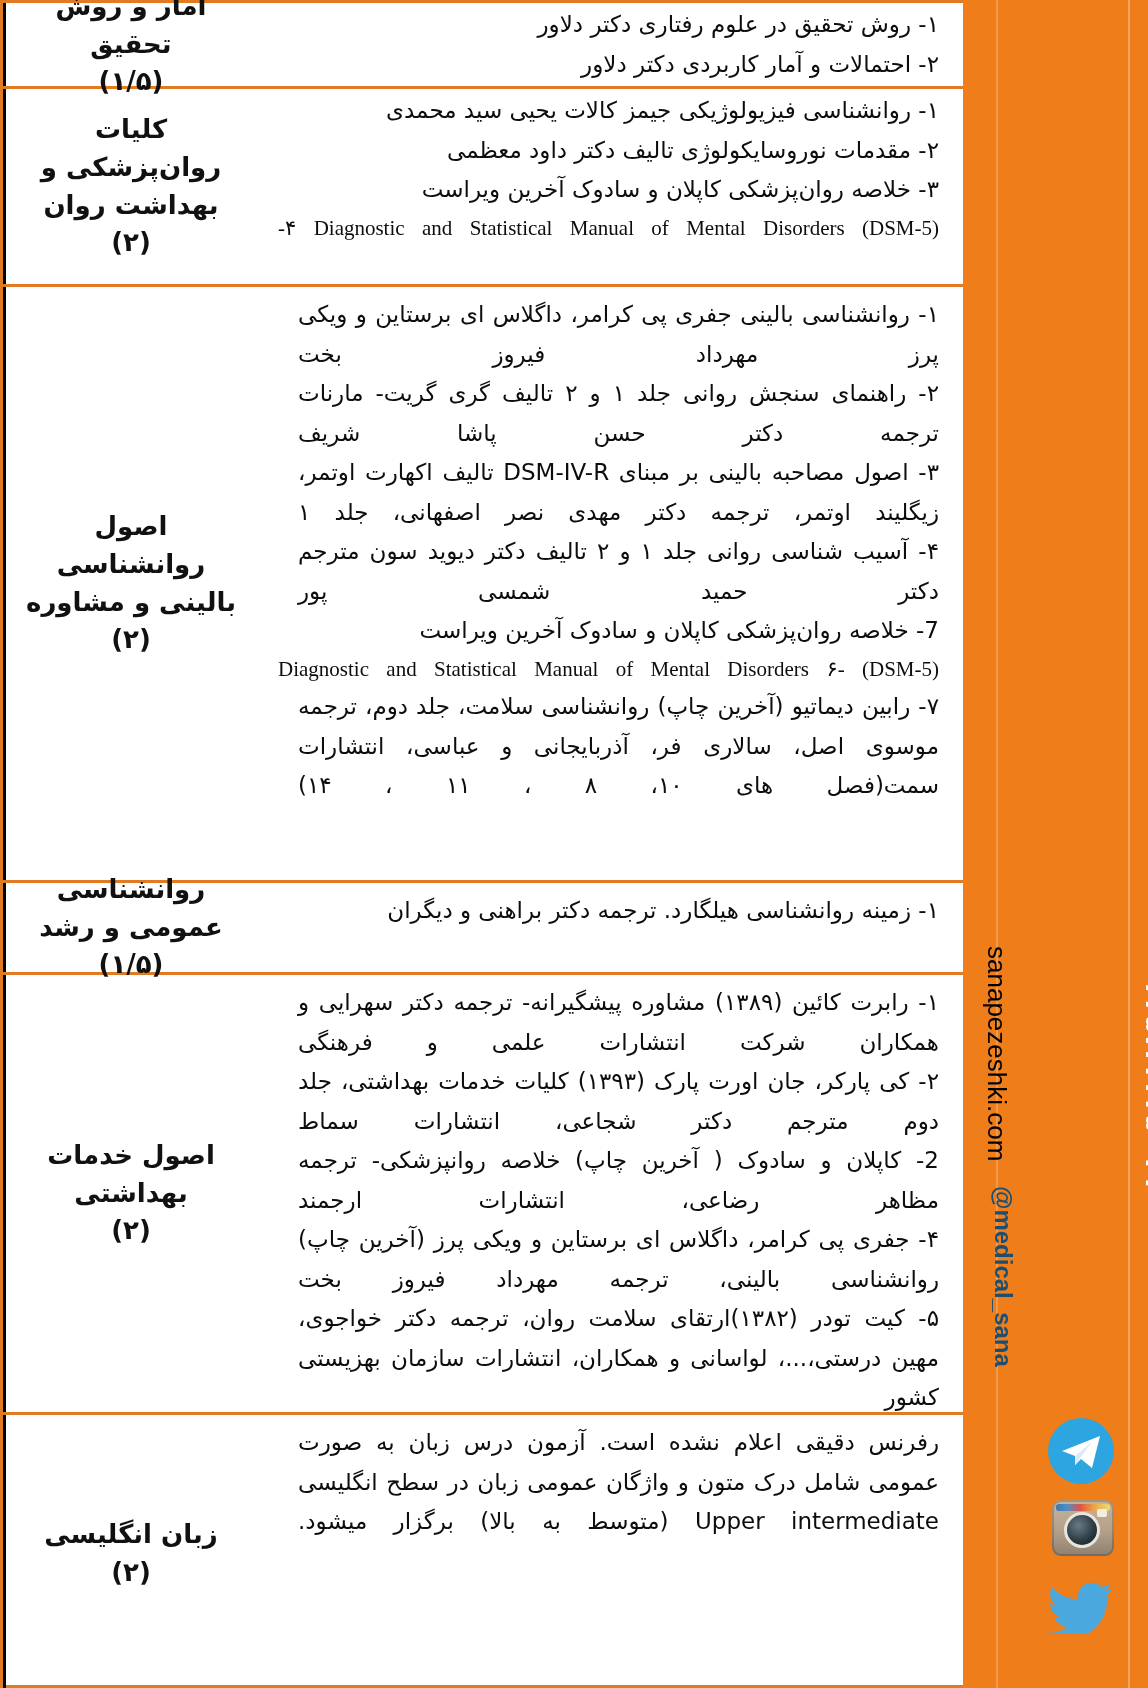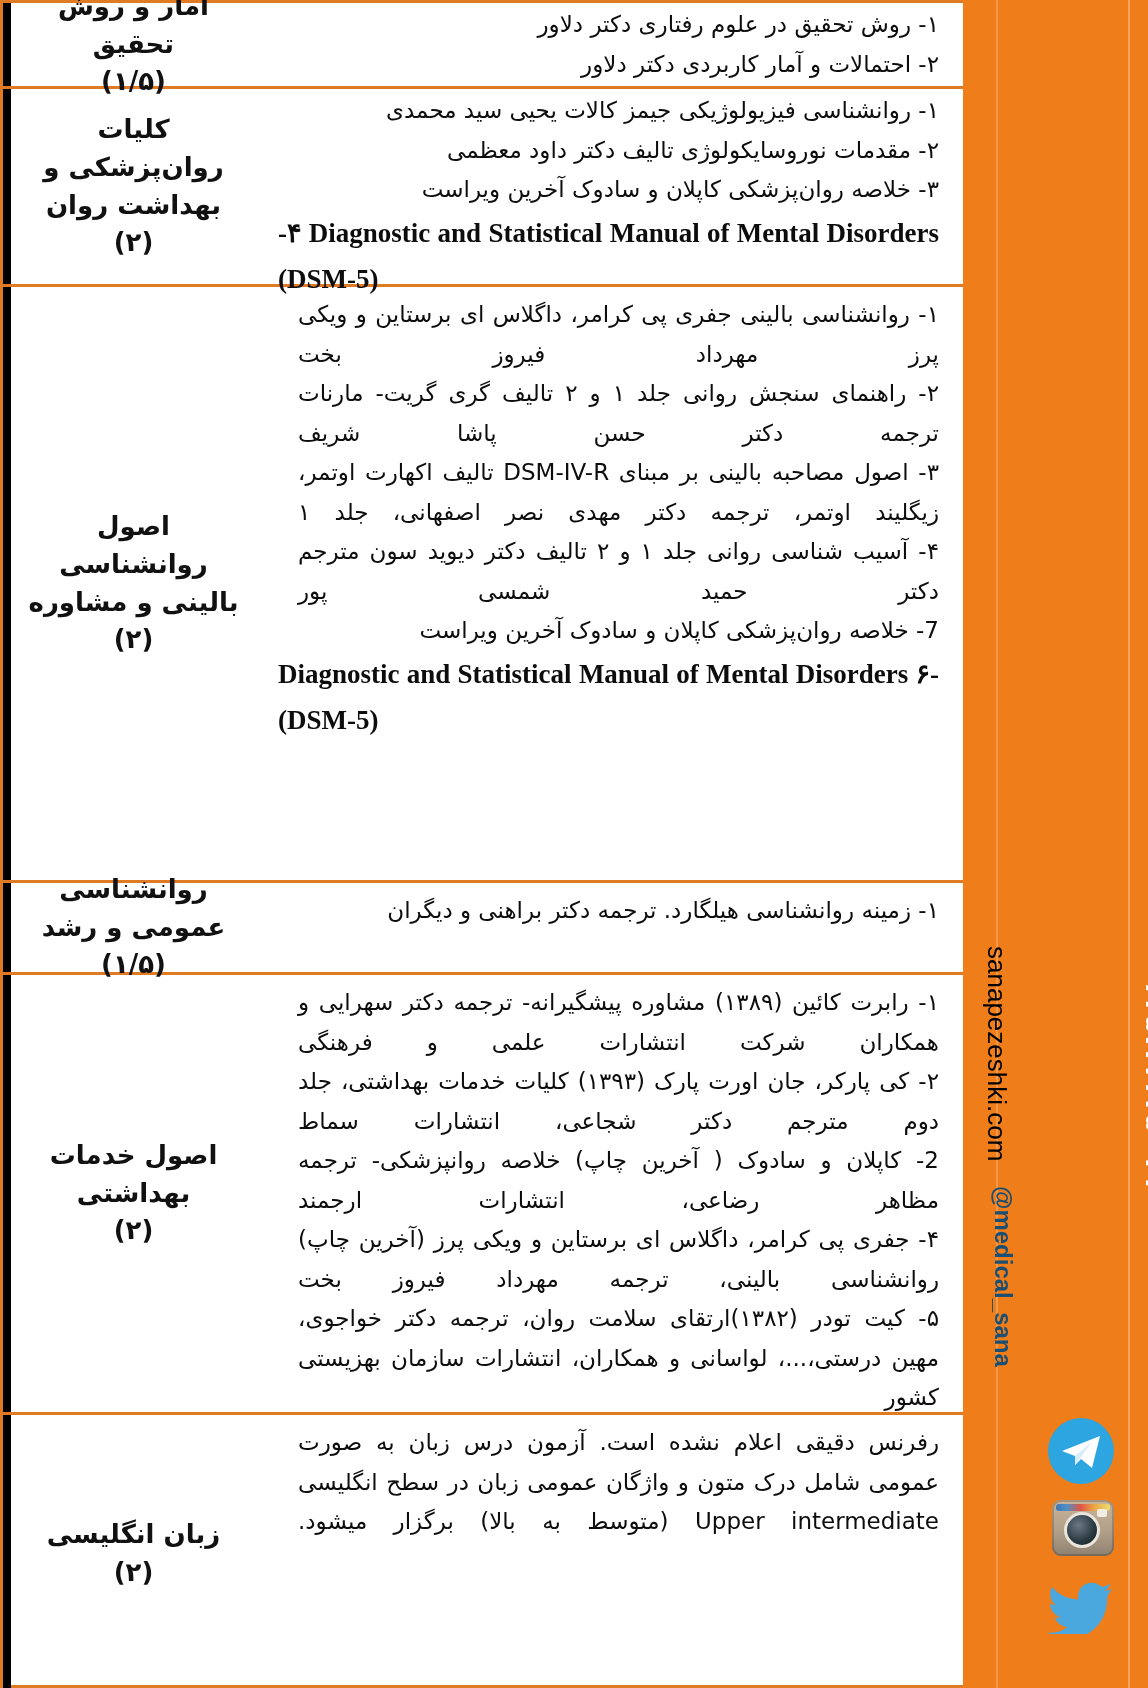--- a/index.html
+++ b/index.html
@@ -173,21 +173,21 @@
     box-sizing: border-box;
     border-bottom: 3px solid #e07b24;
     align-items: stretch;
   }
   .row:last-child { border-bottom: none; }
 
   .cell-course {
     width: 253px;
     flex: 0 0 253px;
     box-sizing: border-box;
-    border-left: 8px solid #000000;
+    border-left: 3px solid #000000;
     display: flex;
     align-items: center;
     justify-content: center;
     text-align: center;
     padding: 6px 10px;
     font-size: 26px;
     font-weight: bold;
     line-height: 1.45;
     color: #111;
     direction: rtl;
@@ -209,22 +209,22 @@
     direction: rtl;
   }
   .ref-line.plain {
     text-align-last: right;
   }
   .ref-line.en {
     direction: ltr;
     text-align: justify;
     text-align-last: justify;
     font-family: "Liberation Serif", "DejaVu Serif", serif;
-    font-weight: bold;
-    font-size: 27px;
+    font-weight: normal;
+    font-size: 21px;
   }
   .para {
     display: block;
     text-align: justify;
     text-align-last: justify;
     direction: rtl;
     margin-left: 20px;
   }
 
   
@@ -270,20 +270,21 @@
       <div class="cell-course">
         <span>اصول روانشناسی بالینی و مشاوره<br>(۲)</span>
       </div>
       <div class="cell-refs">
         <span class="para">۱- روانشناسی  بالینی جفری پی کرامر، داگلاس ای برستاین و ویکی پرز مهرداد فیروز بخت</span>
         <span class="para">۲- راهنمای سنجش روانی جلد ۱ و ۲ تالیف گری گریت- مارنات ترجمه دکتر حسن پاشا شریف</span>
         <span class="para">۳- اصول مصاحبه بالینی بر مبنای DSM-IV-R تالیف اکهارت اوتمر، زیگلیند اوتمر، ترجمه دکتر مهدی نصر اصفهانی، جلد ۱</span>
         <span class="para">۴- آسیب شناسی روانی جلد ۱ و ۲ تالیف دکتر دیوید سون مترجم دکتر حمید شمسی پور</span>
         <span class="ref-line plain">7-  خلاصه روان‌پزشکی کاپلان و سادوک آخرین ویراست</span>
         <span class="ref-line en">Diagnostic and Statistical Manual of Mental Disorders ۶- (DSM-5)</span>
+        <span class="para">۷- رابین دیماتیو (آخرین چاپ) روانشناسی سلامت، جلد دوم، ترجمه موسوی اصل، سالاری فر، آذربایجانی و عباسی، انتشارات سمت(فصل های ۱۰، ۸ ، ۱۱ ، ۱۴)</span>
       </div>
     </div>
 
     <div class="row r4">
       <div class="cell-course">
         <span>روانشناسی عمومی و رشد (۱/۵)</span>
       </div>
       <div class="cell-refs">
         <span class="ref-line plain">۱- زمینه روانشناسی هیلگارد. ترجمه دکتر براهنی و دیگران</span>
       </div>

